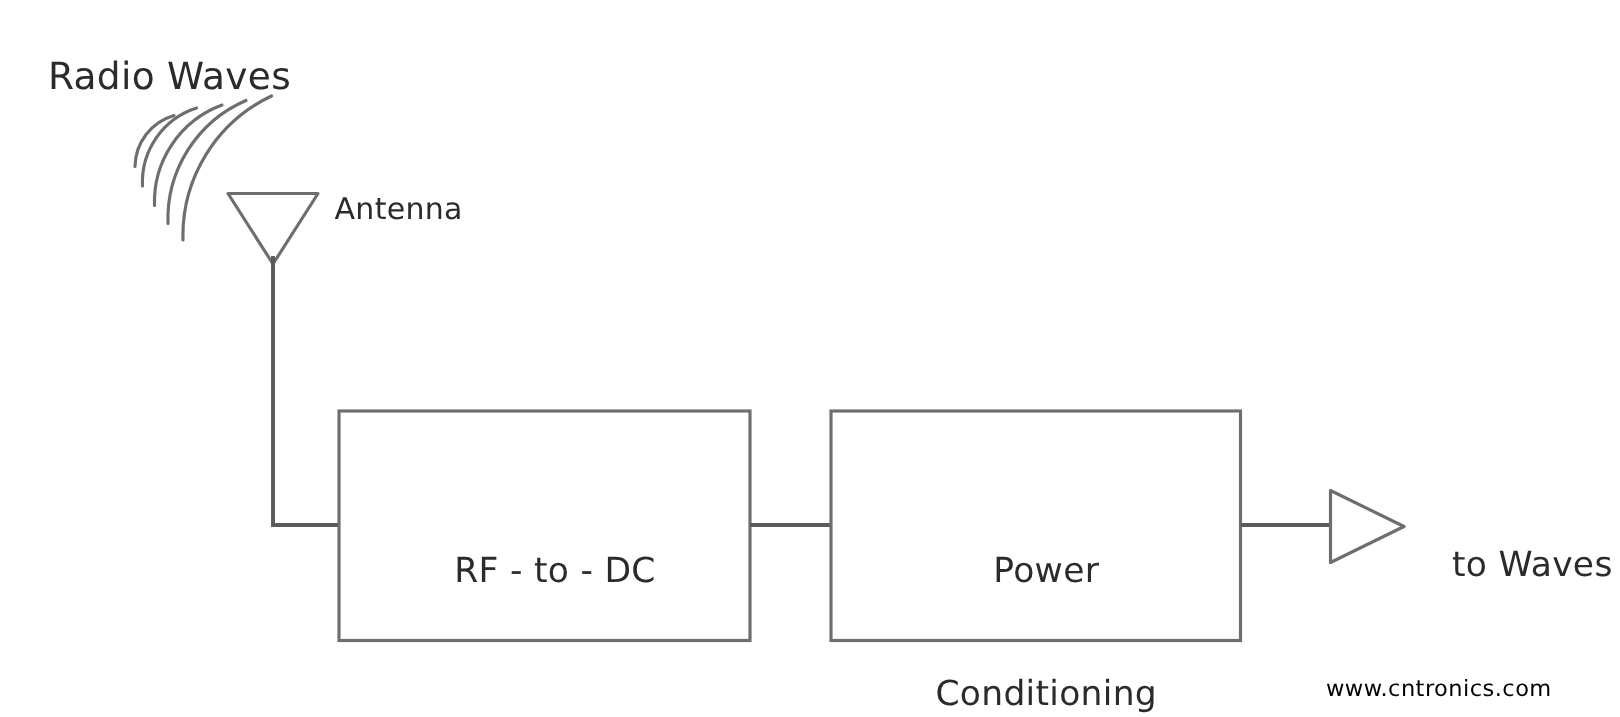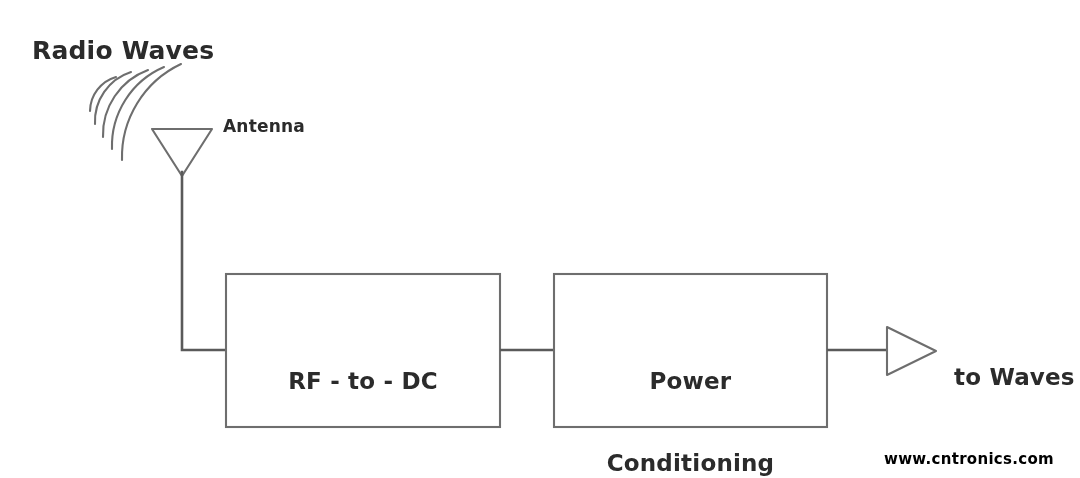--- a/index.html
+++ b/index.html
@@ -10,21 +10,20 @@
   }
   body {
     font-family: "DejaVu Sans", "Liberation Sans", sans-serif;
   }
   #diagram-root {
     position: relative;
     width: 1080px;
     height: 478px;
     background: #ffffff;
     overflow: hidden;
-    font-weight: bold;
   }
   #diagram-svg {
     position: absolute;
     left: 0;
     top: 0;
     width: 1080px;
     height: 478px;
     display: block;
   }
   .lbl {
@@ -35,22 +34,22 @@
     line-height: 1.18;
     letter-spacing: 0.2px;
   }
   #label-radio-waves {
     left: 32px;
     top: 36px;
     font-size: 25px;
   }
   #label-antenna {
     left: 223px;
-    top: 116px;
-    font-size: 17px;
+    top: 128px;
+    font-size: 20px;
   }
   #label-output-to-load {
     left: 954px;
     top: 310px;
     font-size: 23px;
     text-align: left;
   }
   #label-block-rf {
     left: 226px;
     top: 314px;
@@ -58,21 +57,21 @@
     text-align: center;
     font-size: 23px;
   }
   #label-block-power {
     left: 554px;
     top: 314px;
     width: 273px;
     text-align: center;
     font-size: 23px;
   }
-  .lbl-line { display: block; }
+  .lbl-line { display: block; padding-left: 14px; }
   #watermark {
     position: absolute;
     left: 884px;
     top: 450px;
     font-size: 15px;
     color: #000000;
     font-family: "DejaVu Sans", "Liberation Sans", sans-serif;
     letter-spacing: 0.3px;
   }
 </style>

